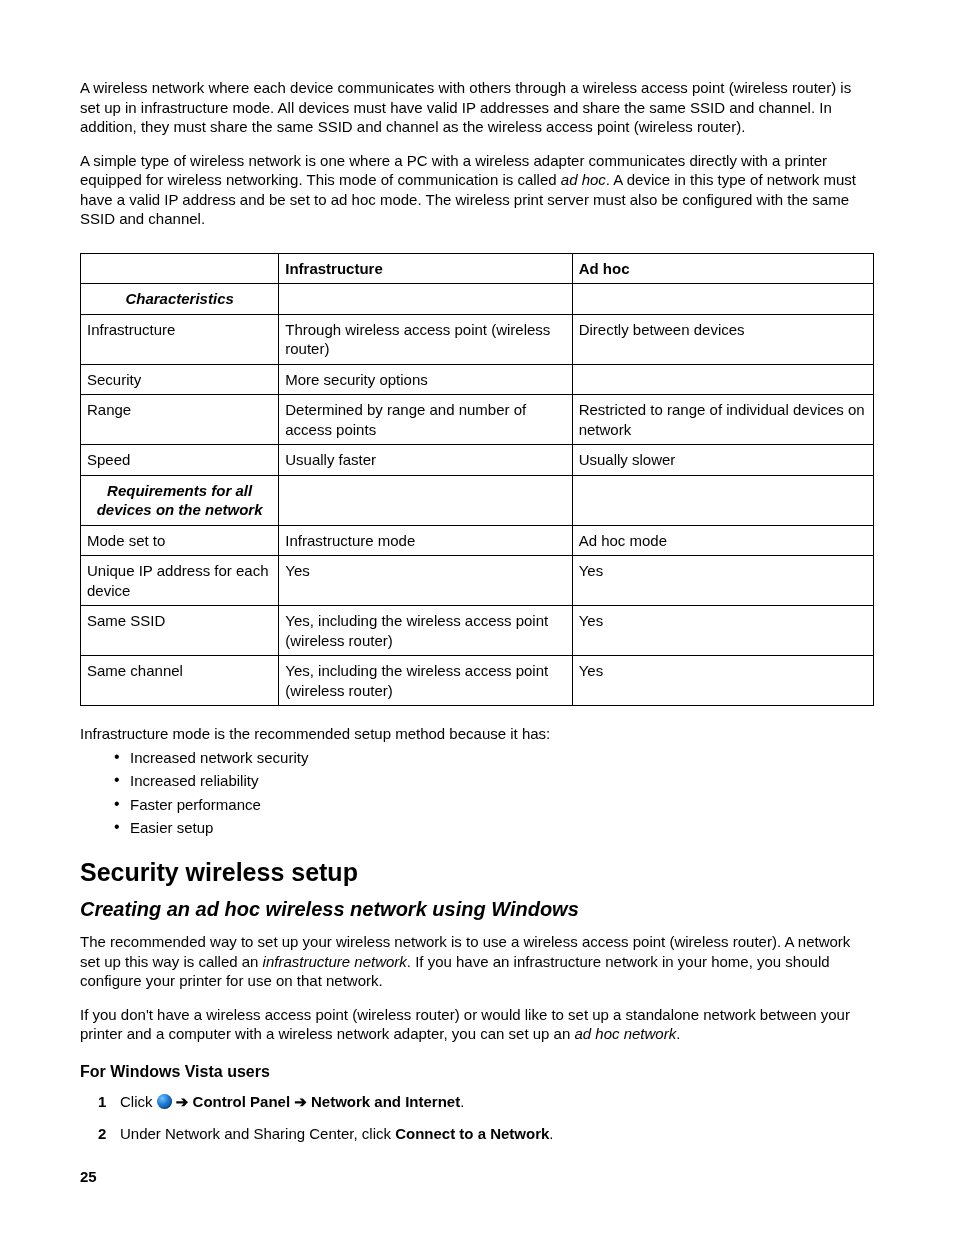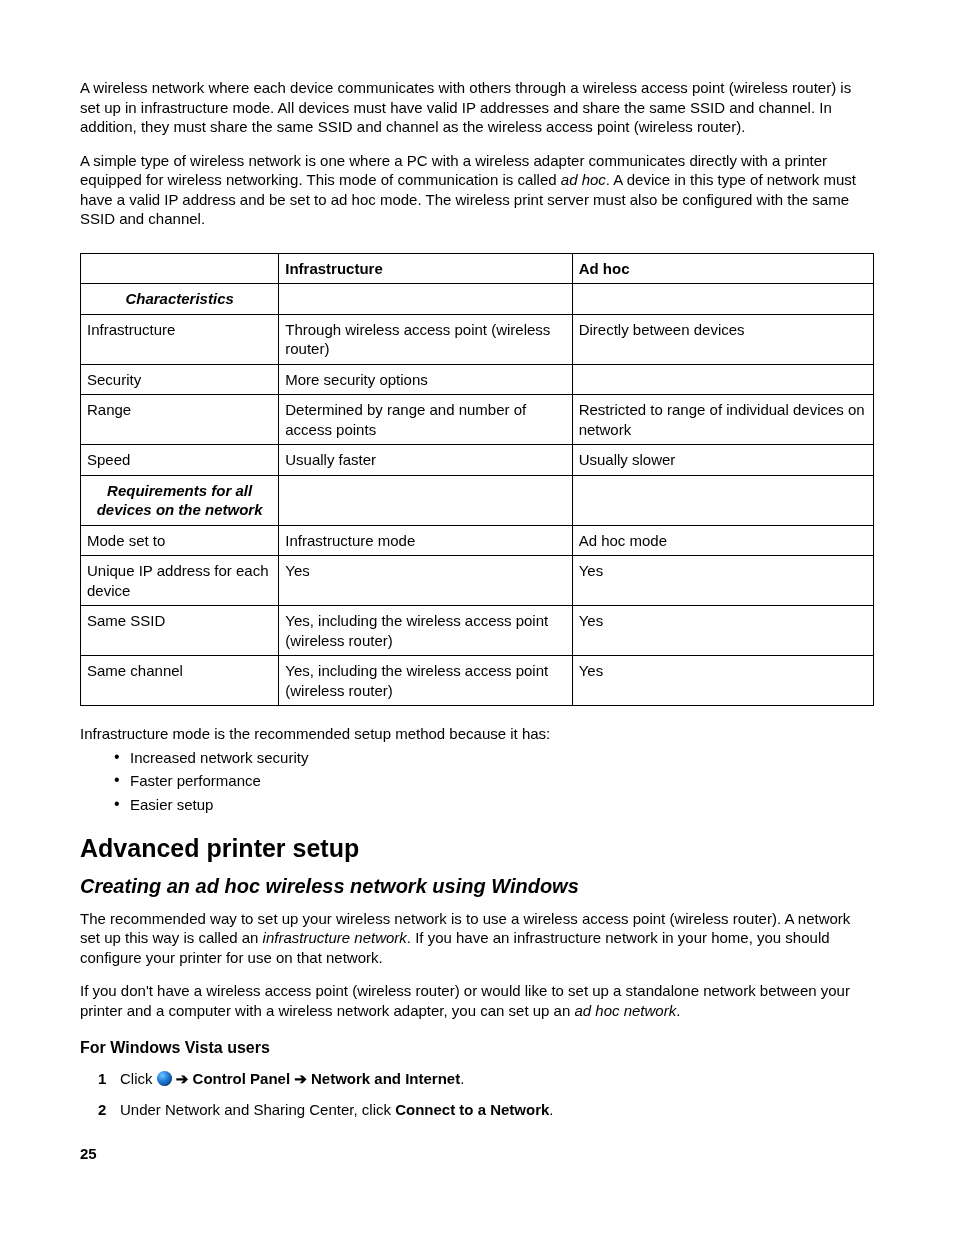--- a/index.html
+++ b/index.html
@@ -166,25 +166,26 @@
         <td>Same channel</td>
         <td>Yes, including the wireless access point (wireless router)</td>
         <td>Yes</td>
       </tr>
 </tbody>
   </table>
 
 <p style="margin-bottom:4px;">Infrastructure mode is the recommended setup method because it has:</p>
 <ul class="bullets">
   <li>Increased network security</li>
+  <li>Increased reliability</li>
   <li>Faster performance</li>
   <li>Easier setup</li>
 </ul>
 
-<h1 class="h-advanced">Advanced printer setup</h1>
+<h1 class="h-advanced">Security wireless setup</h1>
 <h2 class="h-creating">Creating an ad hoc wireless network using Windows</h2>
 
 <p>
   <span>The recommended way to set up your wireless network is to use a wireless access point (wireless router). A network set up this way is called an </span><span class="italic">infrastructure network</span><span>. If you have an infrastructure network in your home, you should configure your printer for use on that network.</span>
 </p>
 <p>
   <span>If you don't have a wireless access point (wireless router) or would like to set up a standalone network between your printer and a computer with a wireless network adapter, you can set up an </span><span class="italic">ad hoc network</span><span>.</span>
 </p>
 
 <h3 class="h-vista">For Windows Vista users</h3>

